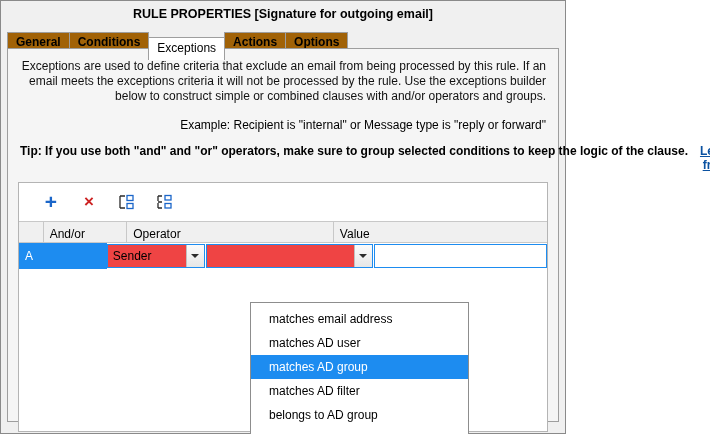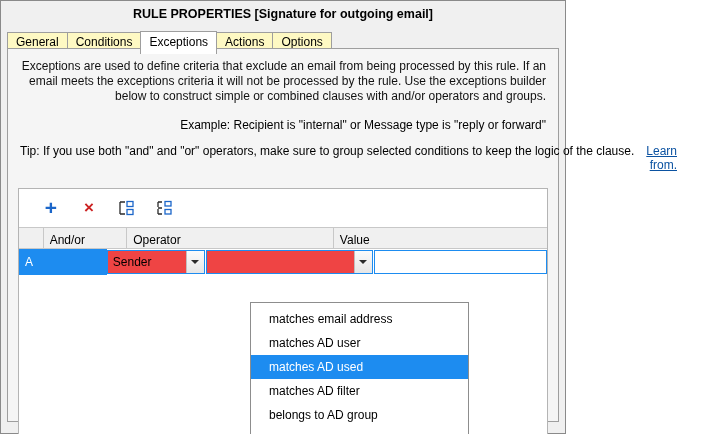--- a/index.html
+++ b/index.html
@@ -42,27 +42,28 @@
   .tab {
     display: inline-block;
     position: relative;
     top: 2px;
     height: 20px;
     line-height: 19px;
     padding: 0 8px;
     box-sizing: border-box;
     border: 1px solid #9e9e9e;
     border-bottom: none;
-    background: #fef9c3;
+    background: #a16207;
     font-size: 12px;
     margin-right: -1px;
     vertical-align: bottom;
+    font-weight: bold;
   }
   .tab.active {
-    top: 4px;
+    top: 10px;
     height: 23px;
     line-height: 21px;
     background: #ffffff;
     border-color: #9e9e9e;
     z-index: 3;
     font-weight: normal;
   }
   .panel {
     position: relative;
     margin: 0 6px 6px 6px;
@@ -83,23 +84,24 @@
     color: #111;
     margin-bottom: 14px;
     max-width: 660px;
   }
   .example {
     font-size: 12px;
     margin-bottom: 12px;
   }
   .tip-row {
     font-size: 12px;
-    margin-bottom: 16px;
+    margin-bottom: 10px;
     display: flex;
     align-items: baseline;
+    font-weight: bold;
   }
   .tip-text { white-space: pre; }
   .learn-more {
     color: #0b52a1;
     text-decoration: underline;
     margin-left: 12px;
     cursor: pointer;
   }
   .builder {
     position: relative;
@@ -335,21 +337,21 @@
             <div class="textbox"></div>
           </div>
         </div>
 
       </div>
     </div>
 
     <div class="dropdown">
       <div class="dd-item">matches email address</div>
       <div class="dd-item">matches AD user</div>
-      <div class="dd-item selected">matches AD used</div>
+      <div class="dd-item selected">matches AD group</div>
       <div class="dd-item">matches AD filter</div>
       <div class="dd-item">belongs to AD group</div>
       <div class="dd-item">belongs to Organizational Unit</div>
 
     </div>
 
   </div>
 </div>
 
 </body></html>

